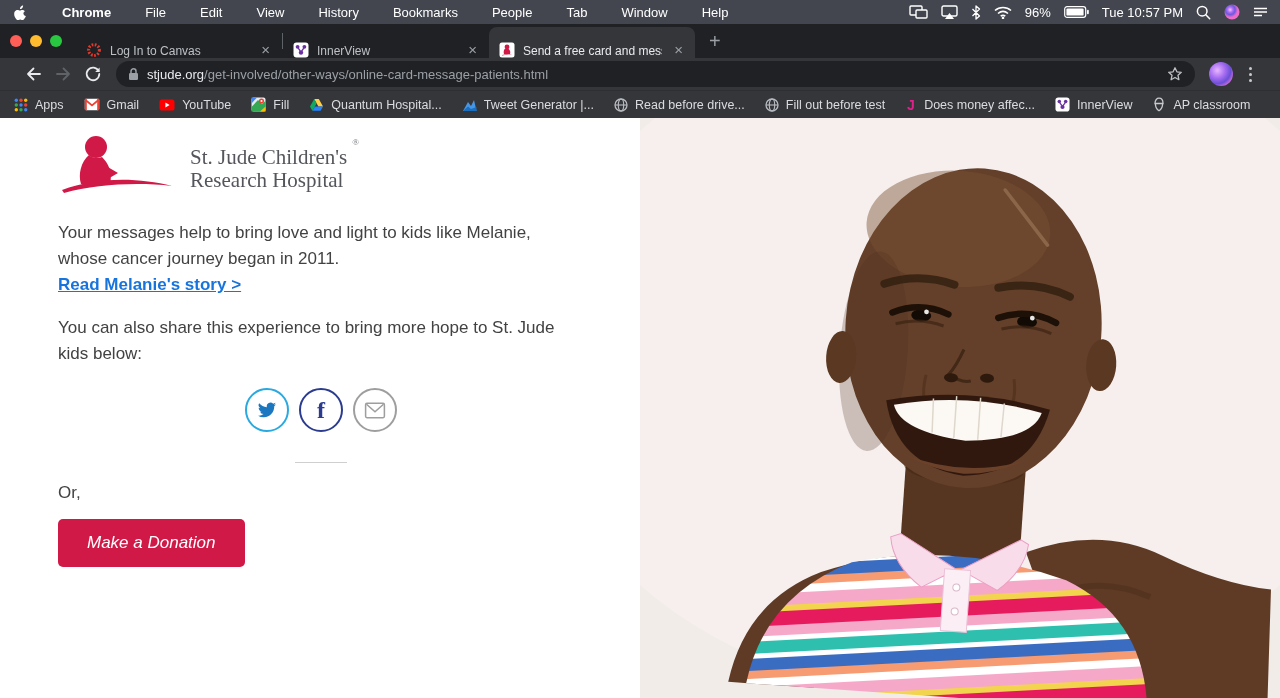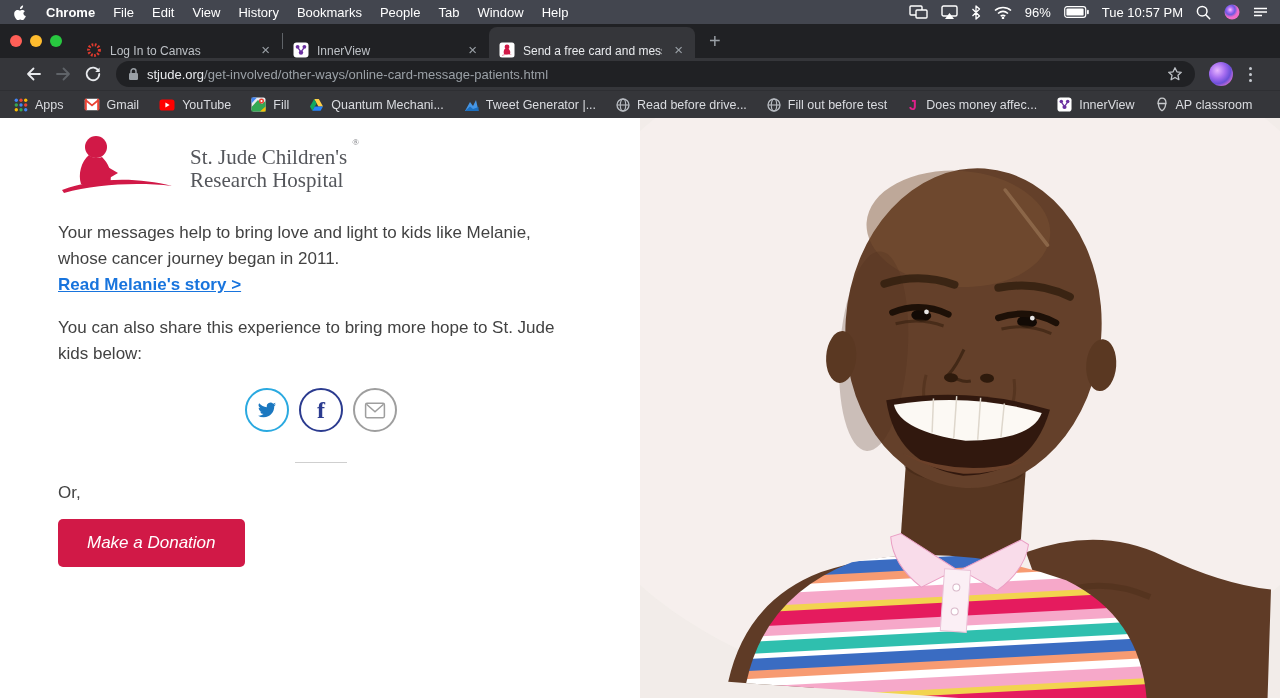--- a/index.html
+++ b/index.html
@@ -1,21 +1,21 @@
 <!DOCTYPE html>
 <html><head>
 <meta charset="utf-8">
 <style>
   * { margin:0; padding:0; box-sizing:border-box; }
   html,body { width:1280px; height:698px; overflow:hidden; background:#fff;
     font-family:"Liberation Sans","DejaVu Sans",sans-serif; }
 
   
   .menubar { height:24px; background:#43464f; color:#fff; display:flex; align-items:center;
-    padding:0 12px; font-size:13px; gap:0; }
+    padding:0 12px; font-size:13px; gap:16px; }
   .mb-item { padding:0 9px; white-space:nowrap; }
   .mb-item.app { font-weight:bold; }
   .apple { display:flex; align-items:center; padding:0 10px 0 2px; }
   .mb-right { margin-left:auto; display:flex; align-items:center; gap:13px; }
   .mb-right svg { display:block; }
   .mb-clock { white-space:nowrap; }
 
   
   .tabstrip { height:34px; background:#202124; display:flex; align-items:stretch; }
   .traffic { display:flex; align-items:center; gap:8px; padding:0 14px 0 10px; }
@@ -306,21 +306,21 @@
     <span>Fill</span>
   </span>
   <span class="bm">
     <span>
         <svg width="15" height="14" viewBox="0 0 15 14">
           <polygon points="5.2,1 9.8,1 14,8.5 9.4,8.5" fill="#ffcf48"></polygon>
           <polygon points="5.2,1 1,8.5 3.4,12.8 7.6,5.4" fill="#11a861"></polygon>
           <polygon points="3.4,12.8 11.6,12.8 14,8.5 5.8,8.5" fill="#2684fc"></polygon>
         </svg>
       </span>
-    <span>Quantum Mechani...</span>
+    <span>Quantum Hospital...</span>
   </span>
   <span class="bm">
     <span>
         <svg width="15" height="14" viewBox="0 0 15 14">
           <polygon points="1,13 6,4 9,8 12,2 14.5,13" fill="#4596e6"></polygon>
           <polygon points="1,13 6,8.5 9,11 14.5,9 14.5,13" fill="#1b6fc0"></polygon>
         </svg>
       </span>
     <span>Tweet Generator |...</span>
   </span>

